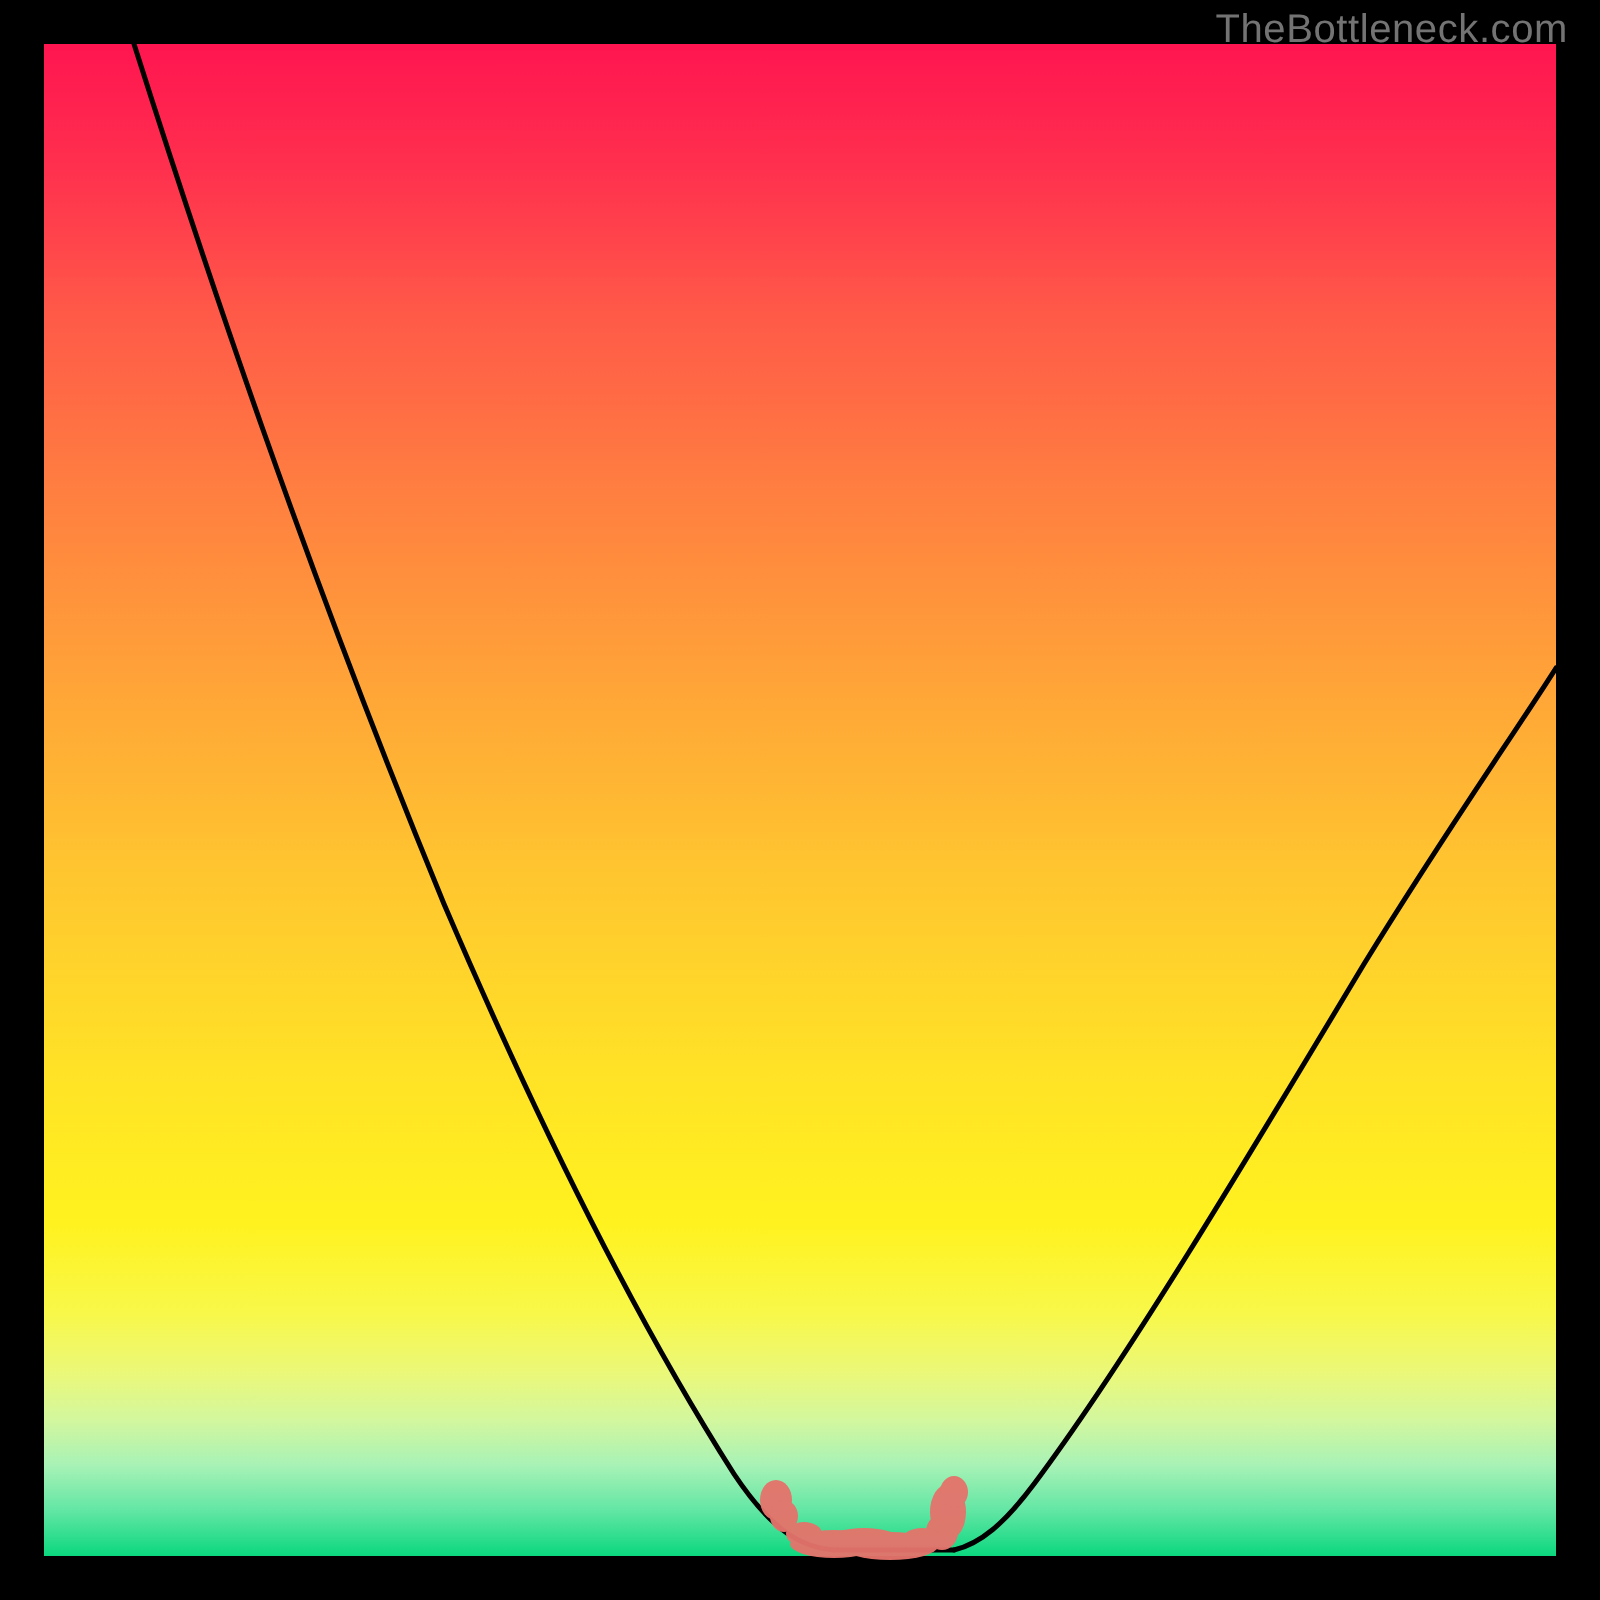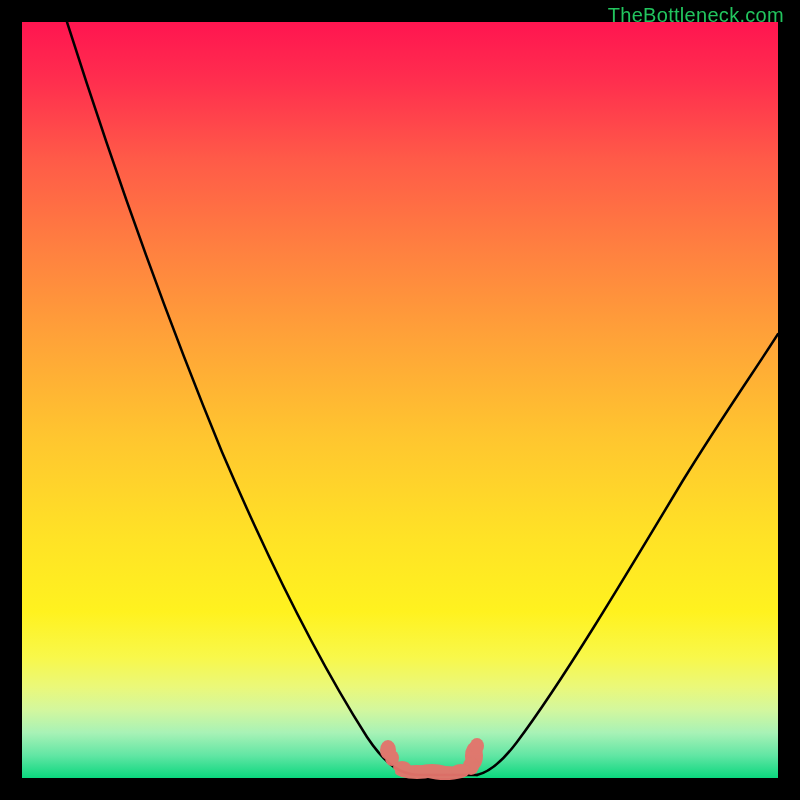--- a/index.html
+++ b/index.html
@@ -31,21 +31,21 @@
       #d3f79e 91%,
       #a8f2b6 94%,
       #62e6a4 97%,
       #0bd77e 100%
     );
   }
   .watermark {
     position: absolute;
     top: 4px;
     right: 16px;
-    color: #22c55e;
+    color: #737373;
     font-size: 20px;
     font-weight: 500;
     letter-spacing: 0.3px;
     z-index: 50;
   }
   svg.curve {
     position: absolute;
     left: 0;
     top: 0;
     width: 756px;

